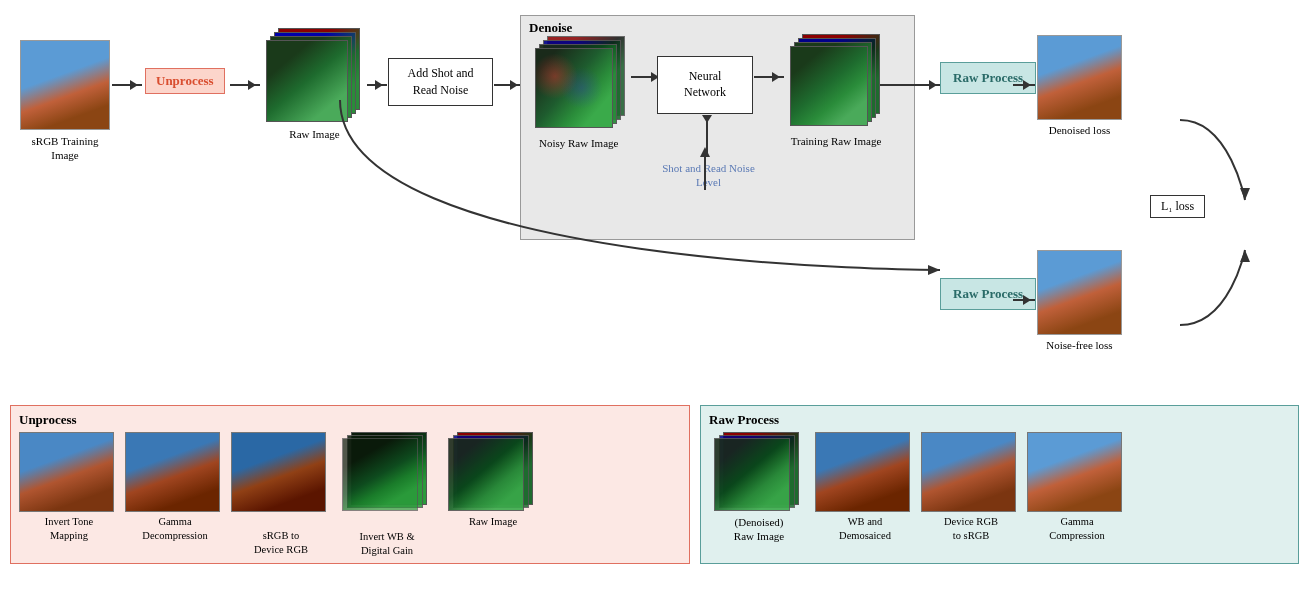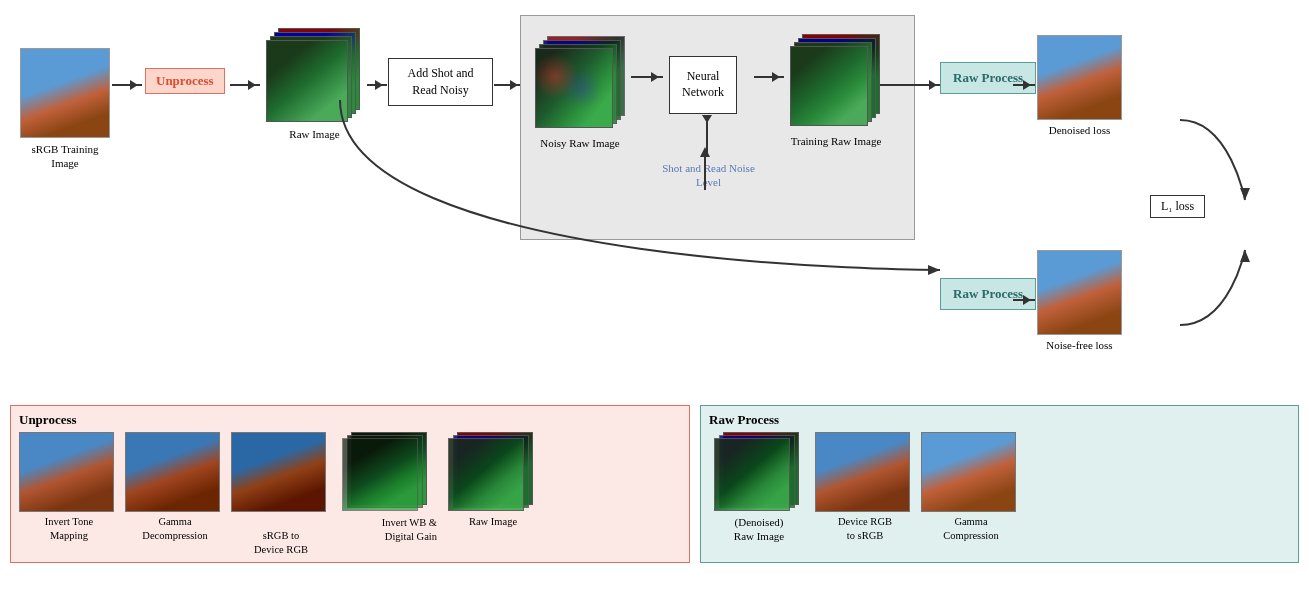--- a/index.html
+++ b/index.html
@@ -20,21 +20,20 @@
       left: 10px;
       width: 1289px;
       height: 390px;
     }
 
     
     .srgb-img {
       position: absolute;
       left: 10px;
       top: 30px;
-      margin-top: 8px;
     }
     .srgb-img .img-box {
       width: 90px;
       height: 90px;
       background: linear-gradient(160deg, #5b9bd5 40%, #c0603a 60%, #8B4513 80%);
       border: 1px solid #999;
     }
     .srgb-img .label {
       text-align: center;
       margin-top: 4px;
@@ -173,46 +172,47 @@
     <div style="position:absolute;left:4px;top:12px;width:82px;height:82px;background:linear-gradient(140deg,#1a3a1a 25%,#1e6b2e 50%,#4aaa5a 80%);border:1px solid #555;"></div>
     <div style="position:absolute;top:100px;left:0px;text-align:center;width:105px;font-size:11px;">Raw Image</div>
   </div>
 
   <div style="position:absolute;left:357px;top:74px;width:20px;height:2px;background:#333;">
     <div style="position:absolute;right:-1px;top:-4px;border:5px solid transparent;border-left:8px solid #333;"></div>
   </div>
 
   <div class="add-shot-box" style="position:absolute;left:378px;top:48px;border:1.5px solid #333;padding:6px 8px;text-align:center;font-size:12px;width:105px;line-height:1.4;">
     <span>Add Shot and
-Read Noisy</span>
+Read Noise</span>
   </div>
 
   <div style="position:absolute;left:484px;top:74px;width:28px;height:2px;background:#333;">
     <div style="position:absolute;right:-1px;top:-4px;border:5px solid transparent;border-left:8px solid #333;"></div>
   </div>
 
   <div style="position:absolute;left:510px;top:5px;width:395px;height:225px;background:#e8e8e8;border:1px solid #999;">
+    <div style="font-weight:bold;font-size:13px;padding:4px 0 0 8px;">Denoise</div>
 
     <div style="position:absolute;left:10px;top:20px;">
       <div style="position:absolute;left:16px;top:0;width:78px;height:80px;background:linear-gradient(130deg,#8B0000 20%,#111 50%,#1a5a2a 70%);border:1px solid #555;opacity:0.85;"></div>
       <div style="position:absolute;left:12px;top:4px;width:78px;height:80px;background:linear-gradient(130deg,#000088 25%,#0a2a1a 50%,#1e6b2e 70%);border:1px solid #555;opacity:0.9;"></div>
       <div style="position:absolute;left:8px;top:8px;width:78px;height:80px;background:linear-gradient(130deg,#1a2a1a 20%,#0a4a1a 45%,#2a8c3a 70%);border:1px solid #555;opacity:0.95;"></div>
       <div style="position:absolute;left:4px;top:12px;width:78px;height:80px;background:
         radial-gradient(circle at 25% 35%, rgba(255,50,50,0.4) 0%, transparent 30%),
         radial-gradient(circle at 60% 50%, rgba(50,50,200,0.3) 0%, transparent 35%),
         linear-gradient(130deg,#1a2a1a 15%,#1e5b2e 45%,#2a8c3a 65%,#3aaa4a 80%);border:1px solid #555;"></div>
-      <div style="position:absolute;top:100px;left:0;width:98px;text-align:center;font-size:11px;line-height:1.3;">Noisy
+      <div style="position:absolute;top:100px;left:8px;width:98px;text-align:left;font-size:11px;line-height:1.3;">Noisy
 Raw Image</div>
     </div>
 
     <div style="position:absolute;left:110px;top:60px;width:32px;height:2px;background:#333;">
       <div style="position:absolute;right:-1px;top:-4px;border:5px solid transparent;border-left:8px solid #333;"></div>
     </div>
 
-    <div style="position:absolute;left:148px;top:40px;background:#fff;border:1.5px solid #333;padding:8px 10px;text-align:center;font-size:12px;width:68px;height:58px;display:flex;align-items:center;justify-content:center;line-height:1.3;">
+    <div style="position:absolute;left:136px;top:40px;background:#fff;border:1.5px solid #333;padding:8px 10px;text-align:center;font-size:12px;width:96px;height:58px;display:flex;align-items:center;justify-content:center;line-height:1.3;">
       <span>Neural
 Network</span>
     </div>
 
     <div style="position:absolute;left:185px;top:100px;width:2px;height:40px;background:#333;">
       <div style="position:absolute;top:-1px;left:-4px;border:5px solid transparent;border-bottom:8px solid #333;transform:rotate(180deg);"></div>
     </div>
 
     <div style="position:absolute;left:184px;top:99px;width:2px;height:0;border-top:0;">
     </div>
@@ -316,21 +316,21 @@
         <div class="img-box" style="background:linear-gradient(160deg,#2a68a5 35%,#904015 55%,#5B1500 80%);width:95px;height:80px;border:1px solid #777;"></div>
         <div class="label" style="font-size:10.5px;line-height:1.3;margin-top:17px;text-align:center;">sRGB to<br>Device RGB</div>
       </div>
 
       <div class="bottom-item">
         <div style="position:relative;width:95px;height:80px;">
           <div style="position:absolute;left:14px;top:0;width:76px;height:73px;background:linear-gradient(150deg,#0a1a0a 25%,#0e4b1e 50%,#1a7c2a 65%,#2a9a3a 80%);border:1px solid #555;"></div>
           <div style="position:absolute;left:10px;top:3px;width:76px;height:73px;background:linear-gradient(150deg,#0a1a0a 25%,#0e4b1e 50%,#1a7c2a 65%,#2a9a3a 80%);border:1px solid #555;opacity:0.85;"></div>
           <div style="position:absolute;left:5px;top:6px;width:76px;height:73px;background:linear-gradient(150deg,#0a1a0a 25%,#0e4b1e 50%,#1a7c2a 65%,#2a9a3a 80%);border:1px solid #555;opacity:0.7;"></div>
         </div>
-        <div class="label" style="font-size:10.5px;line-height:1.3;margin-top:4px;text-align:right;">Invert WB &amp;<br>Digital Gain</div>
+        <div class="label" style="font-size:10.5px;line-height:1.3;margin-top:18px;text-align:center;">Invert WB &amp;<br>Digital Gain</div>
       </div>
 
       <div class="bottom-item">
         <div style="position:relative;width:95px;height:80px;">
           <div style="position:absolute;left:14px;top:0;width:76px;height:73px;background:linear-gradient(140deg,#8B0000 20%,#1a3a1a 50%,#1e6b2e 70%);border:1px solid #555;"></div>
           <div style="position:absolute;left:10px;top:3px;width:76px;height:73px;background:linear-gradient(140deg,#000088 20%,#0a2a1a 50%,#1e6b2e 70%);border:1px solid #555;opacity:0.85;"></div>
           <div style="position:absolute;left:5px;top:6px;width:76px;height:73px;background:linear-gradient(140deg,#1a2a1a 20%,#0a4a1a 45%,#2a8c3a 65%,#3aaa4a 82%);border:1px solid #555;opacity:0.9;"></div>
         </div>
         <div class="label" style="font-size:10.5px;line-height:1.3;margin-top:3px;text-align:center;">Raw Image</div>
       </div>
@@ -344,20 +344,24 @@
 
       <div class="bottom-item">
         <div style="position:relative;width:95px;height:80px;">
           <div style="position:absolute;left:14px;top:0;width:76px;height:73px;background:linear-gradient(140deg,#8B0000 20%,#1a3a1a 50%,#1e6b2e 70%);border:1px solid #555;"></div>
           <div style="position:absolute;left:10px;top:3px;width:76px;height:73px;background:linear-gradient(140deg,#000088 20%,#0a2a1a 50%,#1e6b2e 70%);border:1px solid #555;opacity:0.85;"></div>
           <div style="position:absolute;left:5px;top:6px;width:76px;height:73px;background:linear-gradient(140deg,#1a2a1a 20%,#0a4a1a 45%,#2a8c3a 65%,#3aaa4a 82%);border:1px solid #555;opacity:0.9;"></div>
         </div>
         <div class="label" style="font-size:11px;line-height:1.3;margin-top:3px;text-align:center;">(Denoised)<br>Raw Image</div>
       </div>
 
+      <div class="bottom-item">
+        <div class="img-box" style="background:linear-gradient(160deg,#3a78b5 35%,#a04520 55%,#6B2500 80%);width:95px;height:80px;border:1px solid #777;"></div>
+        <div class="label" style="font-size:10.5px;line-height:1.3;margin-top:3px;text-align:center;">WB and<br>Demosaiced</div>
+      </div>
 
       <div class="bottom-item">
         <div class="img-box" style="background:linear-gradient(160deg,#4a88c5 35%,#b05530 55%,#7B3510 80%);width:95px;height:80px;border:1px solid #777;"></div>
         <div class="label" style="font-size:10.5px;line-height:1.3;margin-top:3px;text-align:center;">Device RGB<br>to sRGB</div>
       </div>
 
       <div class="bottom-item">
         <div class="img-box" style="background:linear-gradient(160deg,#5b9bd5 35%,#c0603a 55%,#8B4513 80%);width:95px;height:80px;border:1px solid #777;"></div>
         <div class="label" style="font-size:10.5px;line-height:1.3;margin-top:3px;text-align:center;">Gamma<br>Compression</div>
       </div>

